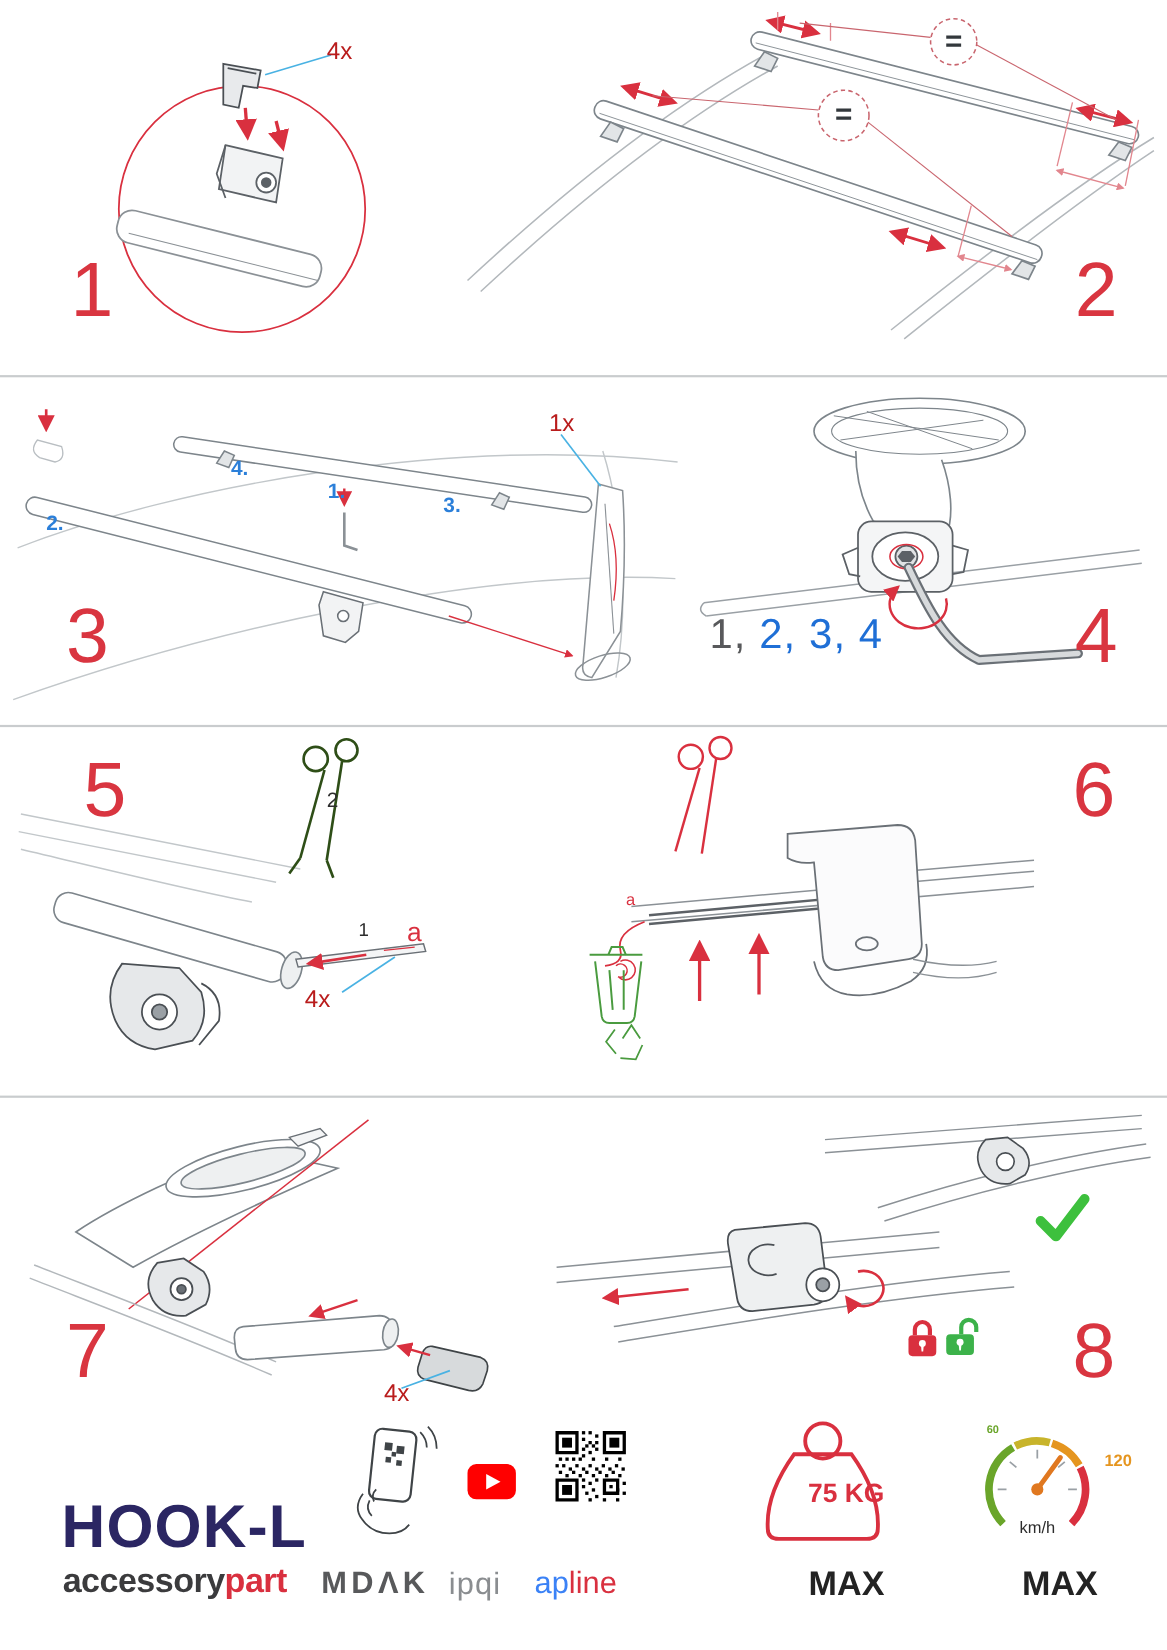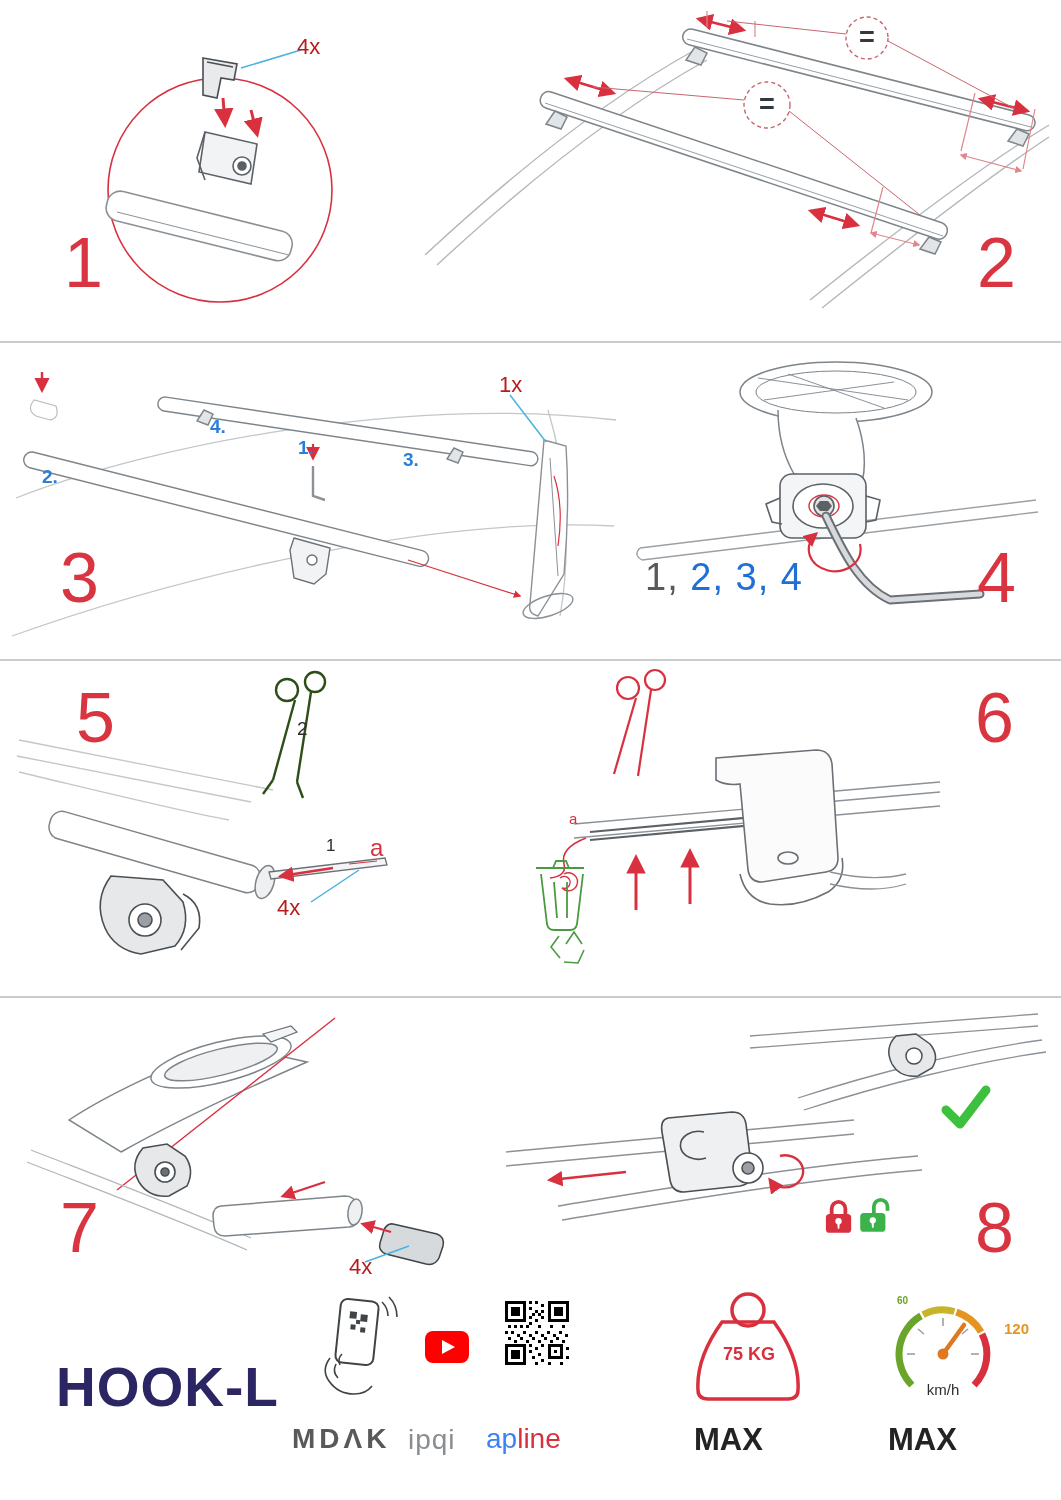--- a/index.html
+++ b/index.html
@@ -18,22 +18,22 @@
   .sm { position:absolute; color:#2d2d2d; font-size:19px; }
   .dim { position:absolute; color:#d9303f; font-size:24px; }
   .dim-sm { position:absolute; color:#d9303f; font-size:15px; }
   .product { position:absolute; left:56px; top:1334px; font-size:55px; font-weight:700; color:#2b2663; letter-spacing:1px;margin-top:21px; }
   .brand { position:absolute; left:57px; top:1419px; font-size:31px; font-weight:700; letter-spacing:-0.5px; }
   .brand .b1 { color:#3b3b3d; } .brand .b2 { color:#d9303f; }
   .logo-mdak { position:absolute; left:292px; top:1423px; font-size:28px; font-weight:700; color:#58595b; letter-spacing:4px; }
   .logo-ipqi { position:absolute; left:408px; top:1424px; font-size:28px; color:#8a8d90; letter-spacing:1px; }
   .logo-apline { position:absolute; left:486px; top:1423px; font-size:28px; }
   .logo-apline .a1 { color:#3b82f6; } .logo-apline .a2 { color:#d9303f; }
-  .kg { position:absolute; left:694px; top:1344px; width:110px; text-align:center; font-size:18px; font-weight:700; color:#d9303f; }
-  .max { position:absolute; width:110px; text-align:left; font-size:31px; font-weight:600; color:#232323; }
+  .kg { position:absolute; left:694px; top:1344px; width:110px; text-align:right; font-size:24px; font-weight:700; color:#d9303f; }
+  .max { position:absolute; width:110px; text-align:right; font-size:31px; font-weight:600; color:#232323; }
   .sp60 { position:absolute; left:897px; top:1295px; font-size:10px; font-weight:700; color:#6aa52a; }
   .sp120 { position:absolute; left:988px; top:1320px; font-size:15px; font-weight:700; color:#e5951f;margin-left:16px; }
   .kmh { position:absolute; left:913px; top:1381px; width:60px; text-align:center; font-size:15px; color:#2d2d2d; }
 </style>
 </head>
 <body>
 
 <div class="page">
 
   <svg class="abs" width="0" height="0">
@@ -352,20 +352,21 @@
   </svg>
   <svg class="abs" style="left:858px; top:1193px;" width="38" height="42" viewBox="0 0 36 40">
     <path d="M15,19 v-6 a6.5,6.5 0 0 1 13,0 v4" fill="none" stroke="#3cb24a" stroke-width="3.6"></path>
     <rect x="2" y="19" width="24" height="18" rx="3.5" fill="#3cb24a"></rect>
     <circle cx="14" cy="26" r="3" fill="#fff"></circle>
     <path d="M12.8,27.5 h2.4 l-0.5,5.5 h-1.4 z" fill="#fff"></path>
   </svg>
   <span class="step-num" style="left:975px; top:1193px;">8</span>
 
   <span class="product">HOOK-L</span>
+  <span class="brand"><span class="b1">accessory</span><span class="b2">part</span></span>
 
   <svg class="abs" style="left:312px; top:1294px;" width="92" height="106" viewBox="0 0 92 106">
     <rect x="26" y="6" width="38" height="64" rx="7" transform="rotate(6 45 38)" stroke="#3f4447" stroke-width="2" fill="#fff"></rect>
     <g fill="#3f4447" transform="rotate(6 45 38)">
       <rect x="36" y="18" width="7" height="7"></rect>
       <rect x="47" y="20" width="7" height="7"></rect>
       <rect x="38" y="31" width="5" height="5"></rect>
       <rect x="48" y="33" width="5" height="5"></rect>
       <rect x="43" y="26" width="4" height="4"></rect>
     </g>

